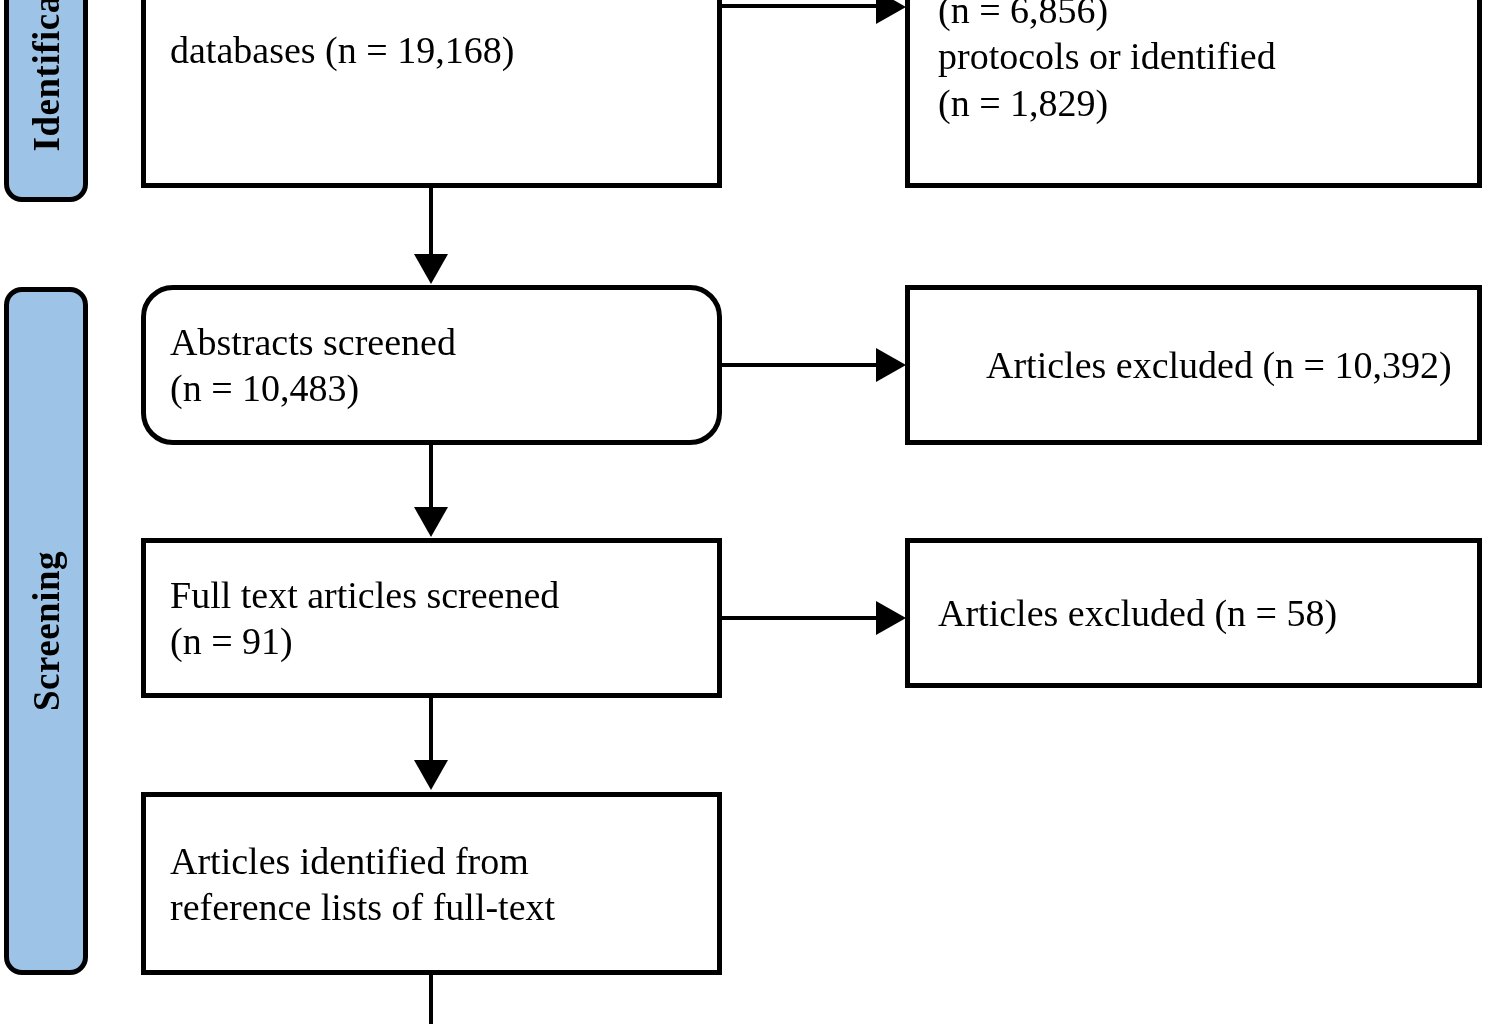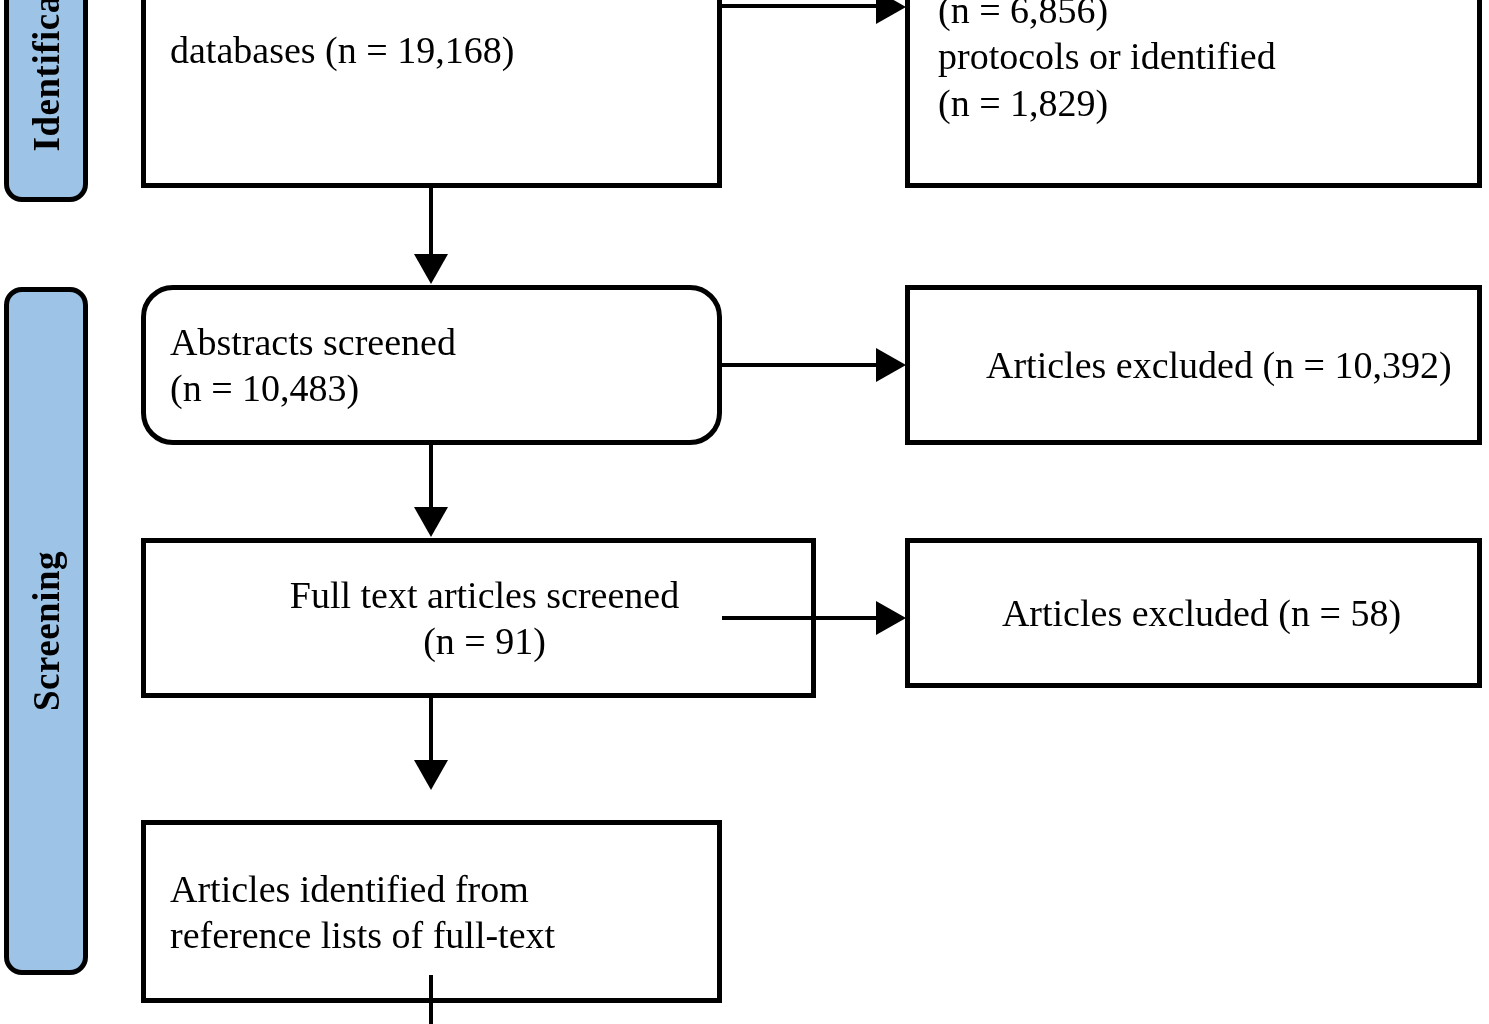--- a/index.html
+++ b/index.html
@@ -133,40 +133,40 @@
       <span class="line">Articles excluded (n = 10,392)</span>
     </div>
   </div>
 
   <div class="conn-h" style="left:722px; top:363px; width:160px;"></div>
   <div class="conn-h-head" style="left:876px; top:348px;"></div>
 
   <div class="conn-v" style="left:429px; top:445px; width:4px; height:66px;"></div>
   <div class="conn-v-head" style="left:414px; top:507px;"></div>
 
-  <div class="flow-box" style="left:141px; top:538px; width:675px; height:160px;text-align:center;">
+  <div class="flow-box" style="left:141px; top:538px; width:581px; height:160px;">
     <div class="flow-box-text middle">
       <span class="line">Full text articles screened</span>
       <span class="line">(n = 91)</span>
     </div>
   </div>
 
-  <div class="flow-box" style="left:905px; top:538px; width:577px; height:150px;text-align:center;">
+  <div class="flow-box" style="left:905px; top:538px; width:577px; height:150px;">
     <div class="flow-box-text middle" style="left:28px;">
       <span class="line">Articles excluded (n = 58)</span>
     </div>
   </div>
 
   <div class="conn-h" style="left:722px; top:616px; width:160px;"></div>
   <div class="conn-h-head" style="left:876px; top:601px;"></div>
 
   <div class="conn-v" style="left:429px; top:698px; width:4px; height:66px;"></div>
   <div class="conn-v-head" style="left:414px; top:760px;"></div>
 
-  <div class="flow-box" style="left:141px; top:792px; width:581px; height:183px;margin-top:28px;">
+  <div class="flow-box" style="left:141px; top:792px; width:581px; height:183px;">
     <div class="flow-box-text middle">
       <span class="line">Articles identified from</span>
       <span class="line">reference lists of full-text</span>
     </div>
   </div>
 
   <div class="conn-v" style="left:429px; top:975px; width:4px; height:49px;"></div>
 
 </div>
 

